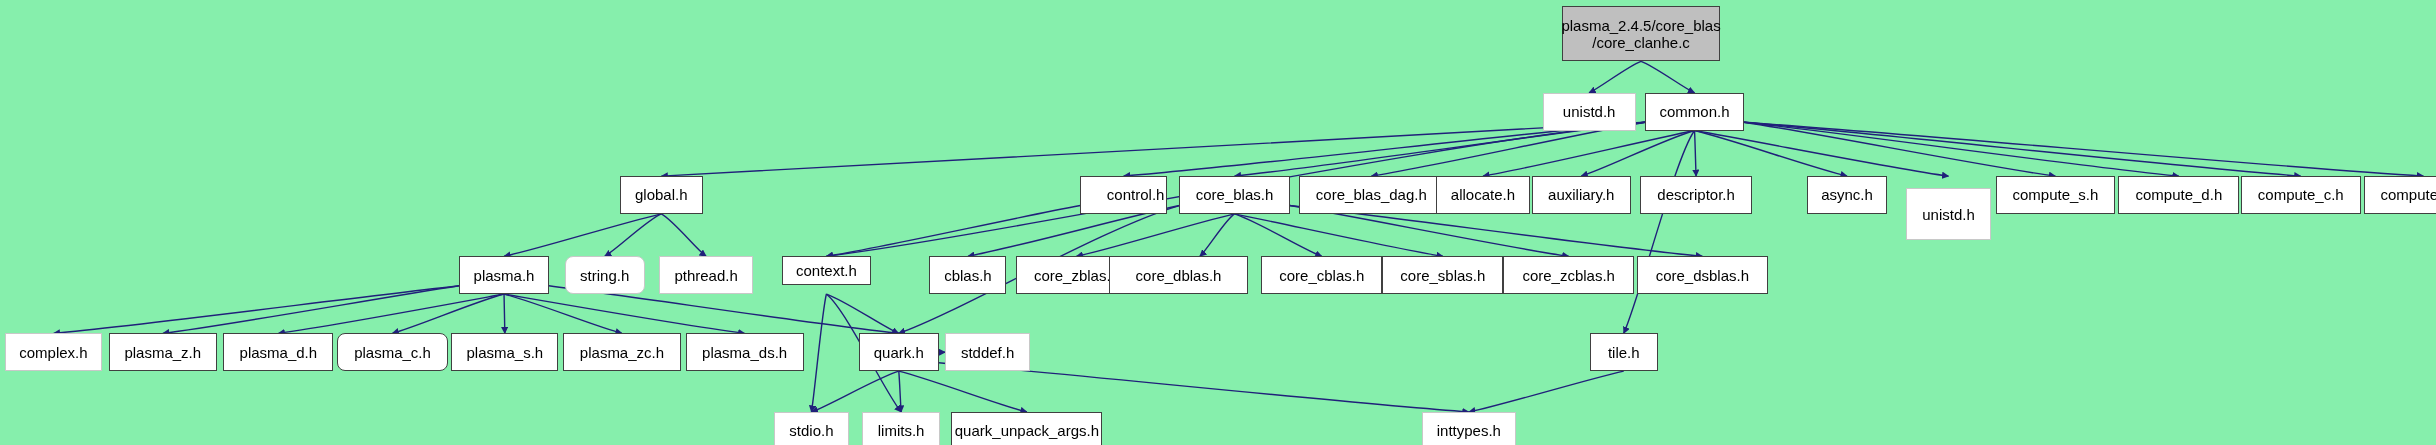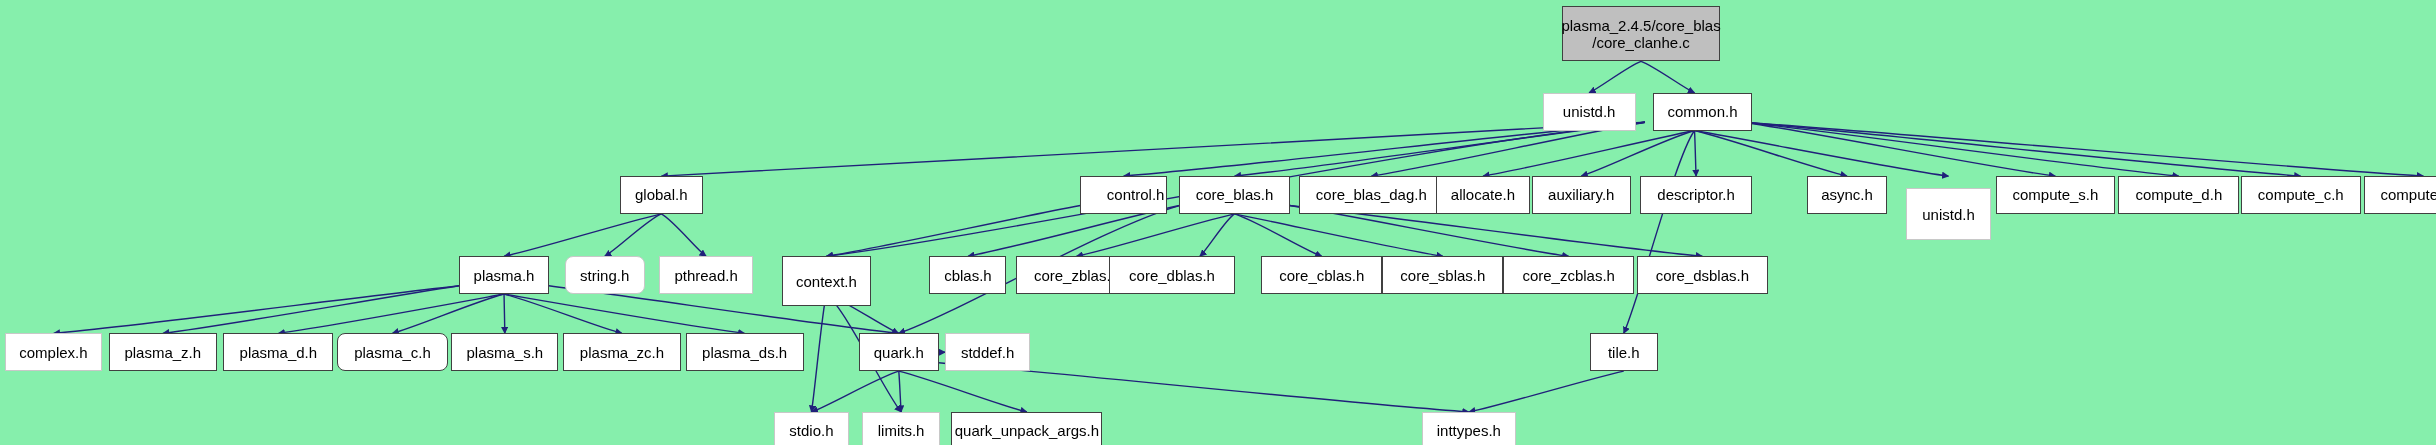--- a/index.html
+++ b/index.html
@@ -102,41 +102,41 @@
         <path d="M 898.7566171723693 371.095406360424 C 934.0031310522918 380.05090463013863, 998.08770174306 404.8242049469965, 1026.9257585539058 411.97879858657245" fill="none" stroke="#20207a" stroke-width="1.4" marker-end="url(#arrow)"></path>
         <path d="M 938.8586184635249 352.226148409894 C 940.5885087153002 352.4148637100877, 943.733763718528 352.226148409894, 945.1491284699806 352.226148409894" fill="none" stroke="#20207a" stroke-width="1.4" marker-end="url(#arrow)"></path>
         <path d="M 938.8586184635249 362.7929328621908 C 1084.6018721755972 375.4411660777385, 1349.5896061975468 403.37127208480564, 1468.834086507424 411.97879858657245" fill="none" stroke="#20207a" stroke-width="1.4" marker-end="url(#arrow)"></path>
         <path d="M 1623.7378954163976 371.095406360424 C 1581.1393479664298 380.8529446559618, 1503.687443511943 404.8242049469965, 1468.834086507424 411.97879858657245" fill="none" stroke="#20207a" stroke-width="1.4" marker-end="url(#arrow)"></path>
       </g>
   </svg>
   <div id="node-layer">
       <div class="node root" style="left: 1561.62px; top: 6.28975px; width: 158.835px; height: 55.0353px;">plasma_2.4.5/core_blas
 /core_clanhe.c</div>
       <div class="node ext" style="left: 1542.75px; top: 92.7739px; width: 92.785px; height: 37.7385px;">unistd.h</div>
-      <div class="node" style="left: 1644.97px; top: 92.7739px; width: 99.0755px; height: 37.7385px; margin-left: 8px;">common.h</div>
+      <div class="node" style="left: 1644.97px; top: 92.7739px; width: 99.0755px; height: 37.7385px;">common.h</div>
       <div class="node" style="left: 619.615px; top: 176.113px; width: 83.3493px; height: 37.7385px;">global.h</div>
       <div class="node" style="left: 1080.4px; top: 176.113px; width: 86.4945px; height: 37.7385px; padding-left: 24px;">control.h</div>
       <div class="node" style="left: 1179.47px; top: 176.113px; width: 110.084px; height: 37.7385px;">core_blas.h</div>
       <div class="node" style="left: 1298.99px; top: 176.113px; width: 144.682px; height: 37.7385px;">core_blas_dag.h</div>
       <div class="node" style="left: 1435.81px; top: 176.113px; width: 94.3577px; height: 37.7385px;">allocate.h</div>
       <div class="node" style="left: 1531.74px; top: 176.113px; width: 99.0755px; height: 37.7385px;">auxiliary.h</div>
       <div class="node" style="left: 1640.25px; top: 176.113px; width: 111.657px; height: 37.7385px;">descriptor.h</div>
       <div class="node" style="left: 1806.95px; top: 176.113px; width: 80.204px; height: 37.7385px;">async.h</div>
       <div class="node ext" style="left: 1906.02px; top: 188px; width: 84.9219px; height: 52px;">unistd.h</div>
       <div class="node" style="left: 1995.66px; top: 176.113px; width: 119.52px; height: 37.7385px;">compute_s.h</div>
       <div class="node" style="left: 2118.33px; top: 176.113px; width: 121.092px; height: 37.7385px;">compute_d.h</div>
       <div class="node" style="left: 2240.99px; top: 176.113px; width: 119.52px; height: 37.7385px;">compute_c.h</div>
       <div class="node" style="left: 2363.66px; top: 176.113px; width: 119.52px; height: 37.7385px;">compute_z.h</div>
       <div class="node" style="left: 459.207px; top: 256.307px; width: 89.6398px; height: 37.7385px;">plasma.h</div>
       <div class="node ext" style="left: 564.573px; top: 256.307px; width: 80.204px; height: 37.7385px; border-radius: 8px;">string.h</div>
       <div class="node ext" style="left: 658.931px; top: 256.307px; width: 94.3577px; height: 37.7385px;">pthread.h</div>
-      <div class="node" style="left: 781.596px; top: 256.307px; width: 89.6398px; height: 50px;">context.h</div>
+      <div class="node" style="left: 781.596px; top: 256.307px; width: 89.6398px; height: 29px;">context.h</div>
       <div class="node" style="left: 929.423px; top: 256.307px; width: 77.0587px; height: 37.7385px;">cblas.h</div>
       <div class="node" style="left: 1015.92px; top: 256.307px; width: 121.092px; height: 37.7385px;">core_zblas.h</div>
-      <div class="node" style="left: 1109px; top: 256.307px; width: 126px; height: 37.7385px;">core_dblas.h</div>
+      <div class="node" style="left: 1109px; top: 256.307px; width: 139px; height: 37.7385px;">core_dblas.h</div>
       <div class="node" style="left: 1261.25px; top: 256.307px; width: 121.092px; height: 37.7385px;">core_cblas.h</div>
       <div class="node" style="left: 1382.34px; top: 256.307px; width: 121.092px; height: 37.7385px;">core_sblas.h</div>
       <div class="node" style="left: 1503.43px; top: 256.307px; width: 130.528px; height: 37.7385px;">core_zcblas.h</div>
       <div class="node" style="left: 1637.11px; top: 256.307px; width: 130.528px; height: 37.7385px;">core_dsblas.h</div>
       <div class="node ext" style="left: 4.71788px; top: 333.357px; width: 97.5029px; height: 37.7385px;">complex.h</div>
       <div class="node" style="left: 108.511px; top: 333.357px; width: 108.511px; height: 37.7385px;">plasma_z.h</div>
       <div class="node" style="left: 223.313px; top: 333.357px; width: 110.084px; height: 37.7385px;">plasma_d.h</div>
       <div class="node" style="left: 337px; top: 333.357px; width: 111px; height: 37.7385px; border-radius: 8px;">plasma_c.h</div>
       <div class="node" style="left: 451.344px; top: 333.357px; width: 106.939px; height: 37.7385px;">plasma_s.h</div>
       <div class="node" style="left: 563.001px; top: 333.357px; width: 117.947px; height: 37.7385px;">plasma_zc.h</div>

